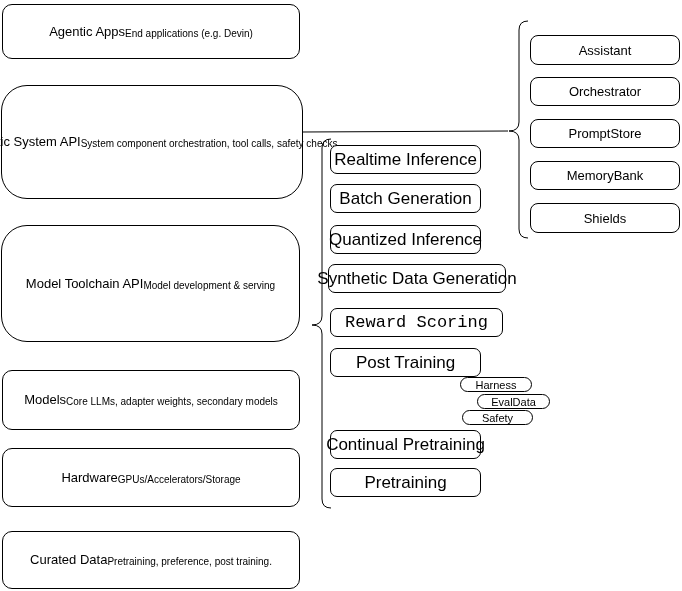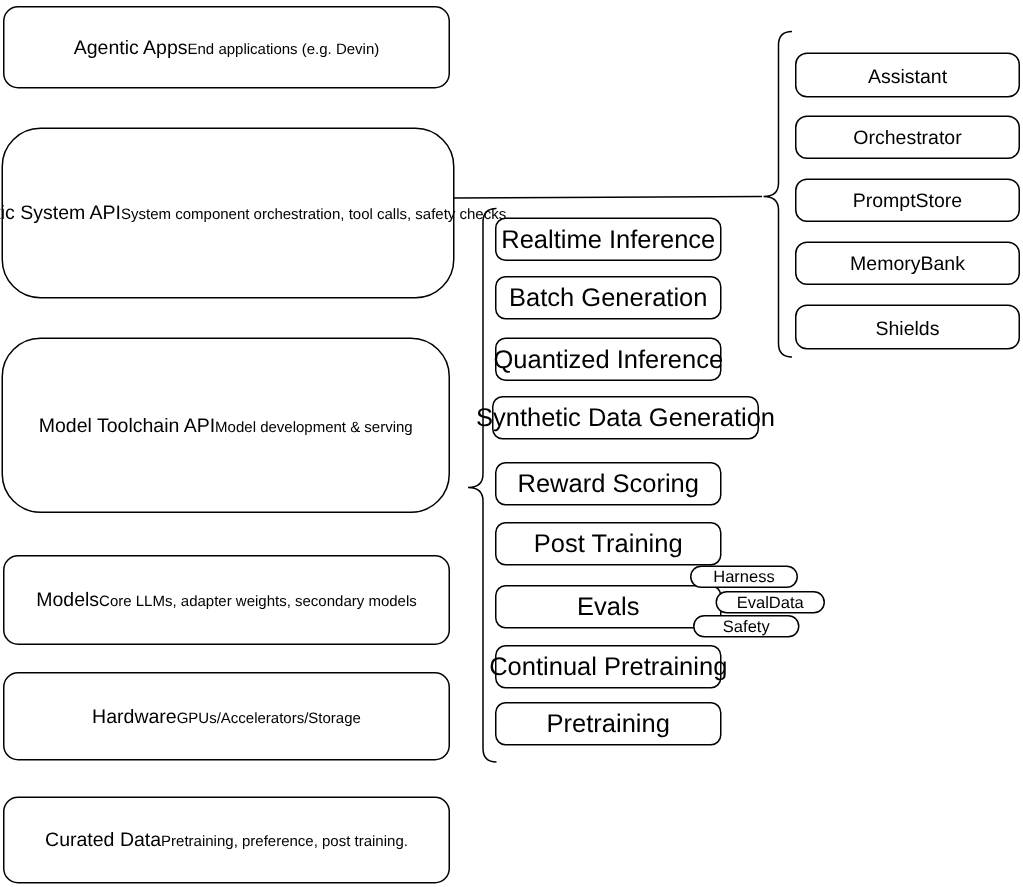--- a/index.html
+++ b/index.html
@@ -119,23 +119,22 @@
 
   <div class="node small-round" style="left:2px; top:531px; width:298px; height:58px;">
     <div class="title">Curated Data</div>
     <div class="subtitle">Pretraining, preference, post training.</div>
   </div>
 
   <div class="node mid-node" style="left:330px; top:145px; width:151px; height:29px;">Realtime Inference</div>
   <div class="node mid-node" style="left:330px; top:184px; width:151px; height:29px;">Batch Generation</div>
   <div class="node mid-node" style="left:330px; top:225px; width:151px; height:29px;">Quantized Inference</div>
   <div class="node mid-node" style="left:328px; top:264px; width:178px; height:29px;">Synthetic Data Generation</div>
-  <div class="node mid-node" style="left:330px; top:308px; width:151px; height:29px;">Reward Scoring</div>
+  <div class="node mid-node" style="left:330px; top:308px; width:173px; height:29px;font-family:Liberation Mono, monospace;">Reward Scoring</div>
   <div class="node mid-node" style="left:330px; top:348px; width:151px; height:29px;">Post Training</div>
-  <div class="node mid-node" style="left:330px; top:390px; width:151px; height:29px;">Evals</div>
   <div class="node mid-node" style="left:330px; top:430px; width:151px; height:29px;">Continual Pretraining</div>
   <div class="node mid-node" style="left:330px; top:468px; width:151px; height:29px;">Pretraining</div>
 
   <div class="pill" style="left:460px; top:377px; width:72px; height:15px;">Harness</div>
   <div class="pill" style="left:477px; top:394px; width:73px; height:15px;">EvalData</div>
   <div class="pill" style="left:462px; top:410px; width:71px; height:15px;">Safety</div>
 
   <div class="node right-node" style="left:530px; top:35px; width:150px; height:30px;">Assistant</div>
   <div class="node right-node" style="left:530px; top:77px; width:150px; height:29px;">Orchestrator</div>
   <div class="node right-node" style="left:530px; top:119px; width:150px; height:29px;">PromptStore</div>

